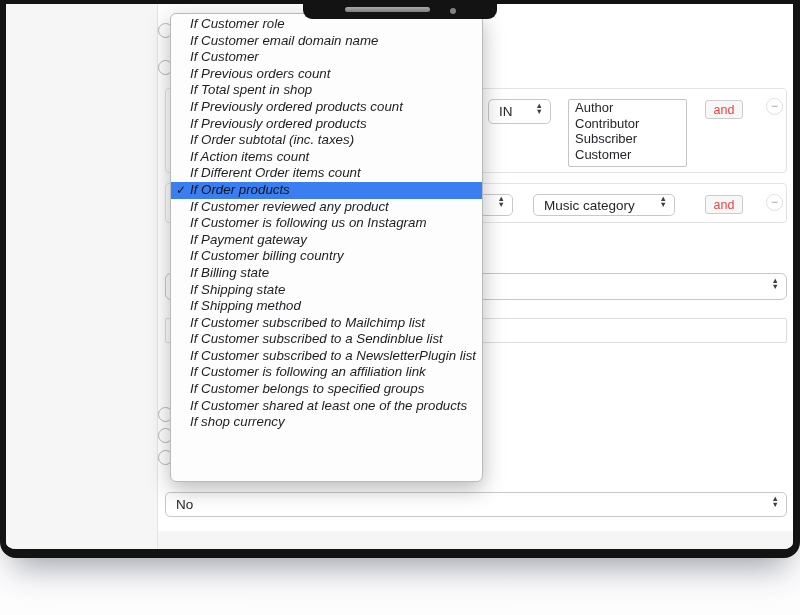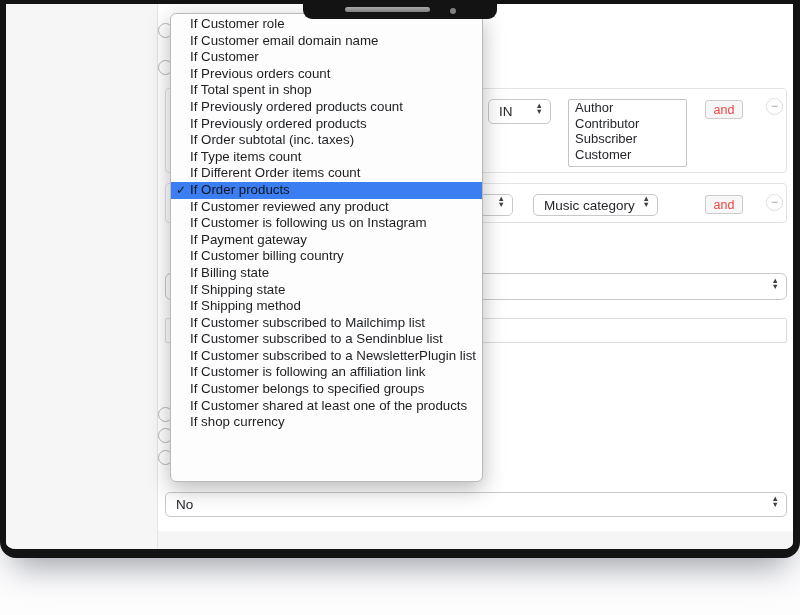--- a/index.html
+++ b/index.html
@@ -80,21 +80,21 @@
     border:1px solid #b5b6b8; background:#fff; z-index:2;
   }
   
   .dropdown {
     position:absolute; left:170px; top:13px; width:313px; height:469px;
     background:#fdfdfd; border:1px solid #b9babc; border-radius:6px;
     box-shadow:0 7px 22px rgba(0,0,0,.28); z-index:20; padding:2px 0; overflow:hidden;
   }
   .dd-item {
     position:relative; height:16.6px; line-height:16.6px; padding-left:19px;
-    font-size:13.3px; color:#1c1e21; white-space:nowrap; cursor:default;
+    font-size:13.3px; color:#1c1e21; white-space:nowrap; cursor:default;font-style:italic;
   }
   .dd-item.selected { background:#3b7ef2; color:#10151f; }
   .dd-item .check { position:absolute; left:5px; top:0; font-size:12px; }
 </style>
 </head>
 <body>
 
 <div class="screen">
   <div class="ui">
 
@@ -152,21 +152,21 @@
     <div class="and-btn" style="left:705px; top:100px;">and</div>
     <div class="minus-btn" style="left:766px; top:98px;">−</div>
 
     <div class="rule-box" style="left:165px; top:183px; width:622px; height:40px;"></div>
     <div class="select" style="left:430px; top:194px; width:83px; height:22px;">
       <span class="stepper">
         <i>▲</i>
           <i>▼</i>
       </span>
     </div>
-    <div class="select" style="left:533px; top:194px; width:125px; height:22px;">
+    <div class="select" style="left:533px; top:194px; width:142px; height:22px;">
       <span>Music category</span>
       <span class="stepper">
         <i>▲</i>
           <i>▼</i>
       </span>
     </div>
     <div class="and-btn" style="left:705px; top:195px;">and</div>
     <div class="minus-btn" style="left:766px; top:194px;">−</div>
 
     <div class="select" style="left:165px; top:273px; width:622px; height:27px; border-radius:6px;">
@@ -188,21 +188,21 @@
 
     <div class="dropdown" id="rule-dropdown">
         <div class="dd-item">If Customer role</div>
         <div class="dd-item">If Customer email domain name</div>
         <div class="dd-item">If Customer</div>
         <div class="dd-item">If Previous orders count</div>
         <div class="dd-item">If Total spent in shop</div>
         <div class="dd-item">If Previously ordered products count</div>
         <div class="dd-item">If Previously ordered products</div>
         <div class="dd-item">If Order subtotal (inc. taxes)</div>
-        <div class="dd-item">If Type items count</div>
+        <div class="dd-item">If Action items count</div>
         <div class="dd-item">If Different Order items count</div>
         <div class="dd-item selected"><span class="check">✓</span>If Order products</div>
         <div class="dd-item">If Customer reviewed any product</div>
         <div class="dd-item">If Customer is following us on Instagram</div>
         <div class="dd-item">If Payment gateway</div>
         <div class="dd-item">If Customer billing country</div>
         <div class="dd-item">If Billing state</div>
         <div class="dd-item">If Shipping state</div>
         <div class="dd-item">If Shipping method</div>
         <div class="dd-item">If Customer subscribed to Mailchimp list</div>

